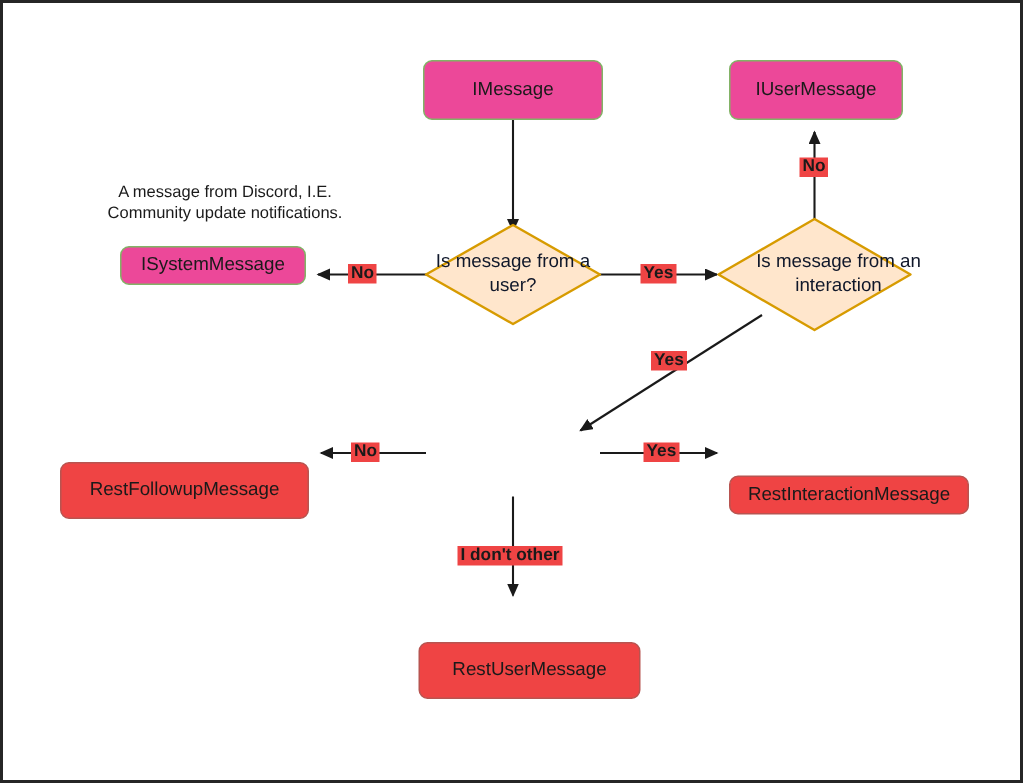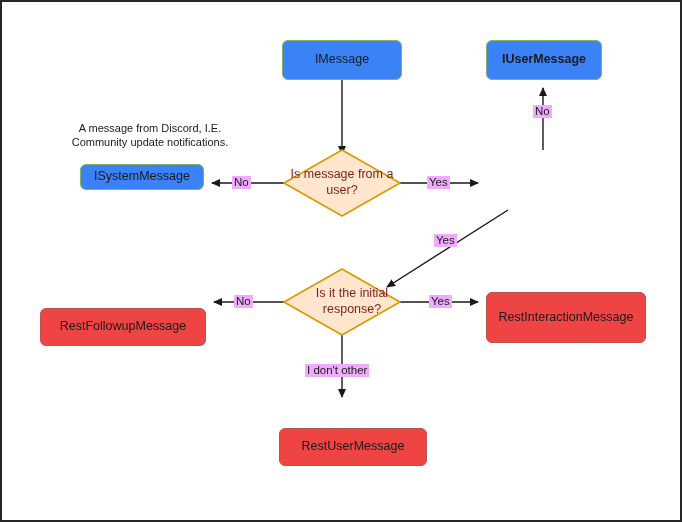--- a/index.html
+++ b/index.html
@@ -31,21 +31,21 @@
     align-items: center;
     justify-content: center;
     text-align: center;
     font-size: 12.5px;
     color: #1a1a1a;
     line-height: 1.22;
     border-radius: 6px;
     z-index: 3;
   }
   .node.green {
-    background: #3b82f6;
+    background: #ec4899;
     border: 1px solid #82b366;
   }
   .node.pink {
     background: #ef4444;
     border: 1px solid #b85450;
     margin-top: 25px;
   }
   .diamond-wrap {
     position: absolute;
     z-index: 3;
@@ -60,33 +60,34 @@
     position: absolute;
     left: 0;
     top: 0;
     width: 100%;
     height: 100%;
     display: flex;
     align-items: center;
     justify-content: center;
     text-align: center;
     font-size: 12.5px;
-    color: #7f1d1d;
+    color: #0f172a;
     line-height: 1.25;
     pointer-events: none;
   }
   .edge-label {
     position: absolute;
     font-size: 11.5px;
     color: #1a1a1a;
-    background: #f0abfc;
+    background: #ef4444;
     padding: 0 2px;
     white-space: nowrap;
     z-index: 4;
     line-height: 1.1;
+    font-weight: bold;
   }
   .note {
     position: absolute;
     font-size: 11px;
     color: #1a1a1a;
     text-align: center;
     line-height: 1.3;
     z-index: 2;
     white-space: pre-line;
   }
@@ -117,54 +118,54 @@
 
     <line x1="398" y1="300" x2="476" y2="300" stroke="#1a1a1a" stroke-width="1.4" marker-end="url(#arrow)"></line>
 
     <line x1="340" y1="329" x2="340" y2="395" stroke="#1a1a1a" stroke-width="1.4" marker-end="url(#arrow)"></line>
   </svg>
 
   <div class="node green" style="left:280px; top:38px; width:120px; height:40px;">
     <span>IMessage</span>
   </div>
 
-  <div class="node green" style="left:484px; top:38px; width:116px; height:40px;font-weight:bold;">
+  <div class="node green" style="left:484px; top:38px; width:116px; height:40px;">
     <span>IUserMessage</span>
   </div>
 
   <div class="node green" style="left:78px; top:162px; width:124px; height:26px;">
     <span>ISystemMessage</span>
   </div>
 
   <div class="node pink" style="left:38px; top:281px; width:166px; height:38px;">
     <span>RestFollowupMessage</span>
   </div>
 
-  <div class="node pink" style="left:484px; top:265px; width:160px; height:51px;text-align:center;">
+  <div class="node pink" style="left:484px; top:290px; width:160px; height:26px;text-align:center;">
     <span>RestInteractionMessage</span>
   </div>
 
   <div class="node pink" style="left:277px; top:401px; width:148px; height:38px;">
     <span>RestUserMessage</span>
   </div>
 
   <div class="diamond-wrap" style="left:281px; top:147px; width:118px; height:68px;">
     <svg width="118" height="68" viewBox="0 0 118 68">
       <path d="M59,1 L117,34 L59,67 L1,34 Z" fill="#ffe6cc" stroke="#d79b00" stroke-width="1.6" stroke-linejoin="round"></path>
     </svg>
     <div class="diamond-label">Is message from a user?</div>
   </div>
 
+  <div class="diamond-wrap" style="left:476px; top:143px; width:130px; height:76px;">
+    <svg width="130" height="76" viewBox="0 0 130 76">
+      <path d="M65,1 L129,38 L65,75 L1,38 Z" fill="#ffe6cc" stroke="#d79b00" stroke-width="1.6" stroke-linejoin="round"></path>
+    </svg>
+    <div class="diamond-label" style="padding:0 16px;">Is message from an interaction</div>
+  </div>
 
-  <div class="diamond-wrap" style="left:281px; top:266px; width:118px; height:68px;">
-    <svg width="118" height="68" viewBox="0 0 118 68">
-      <path d="M59,1 L117,34 L59,67 L1,34 Z" fill="#ffe6cc" stroke="#d79b00" stroke-width="1.6" stroke-linejoin="round"></path>
-    </svg>
-    <div class="diamond-label" style="padding:0 10px;">Is it the initial response?</div>
-  </div>
 
   <div class="edge-label" style="left:230px; top:174px;">No</div>
 
   <div class="edge-label" style="left:425px; top:174px;">Yes</div>
 
   <div class="edge-label" style="left:531px; top:103px;">No</div>
 
   <div class="edge-label" style="left:432px; top:232px;">Yes</div>
 
   <div class="edge-label" style="left:232px; top:293px;">No</div>

